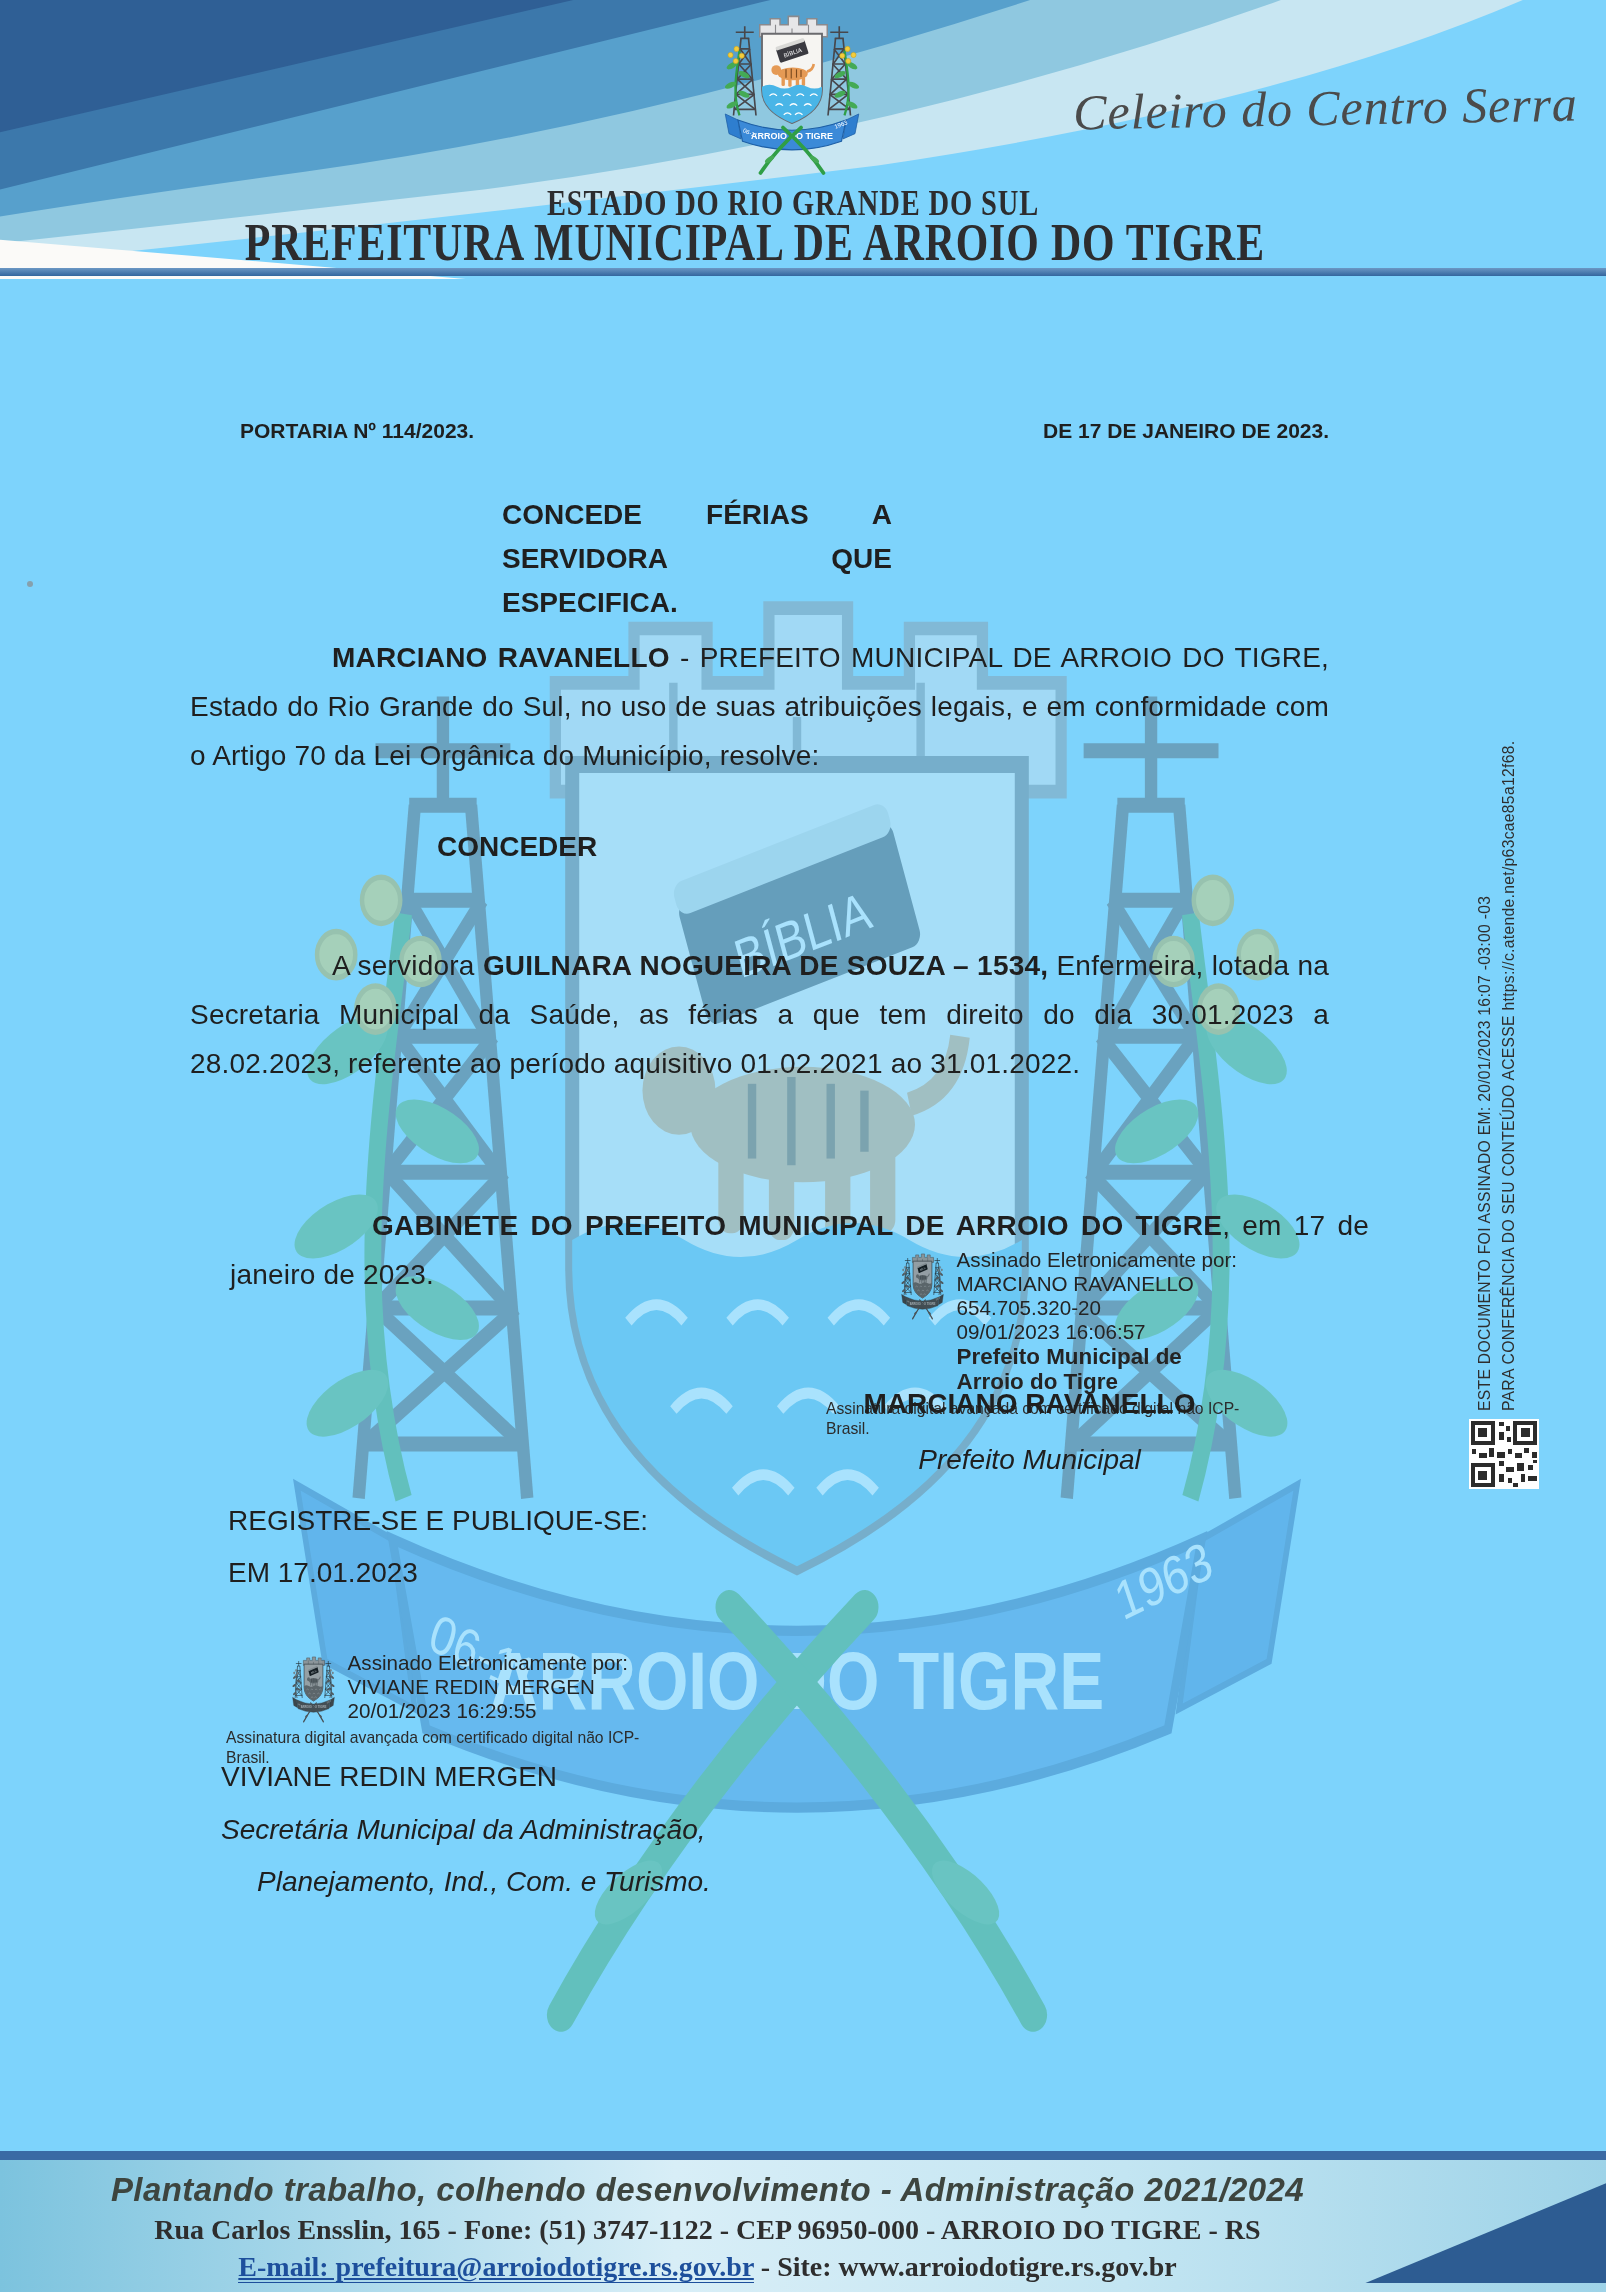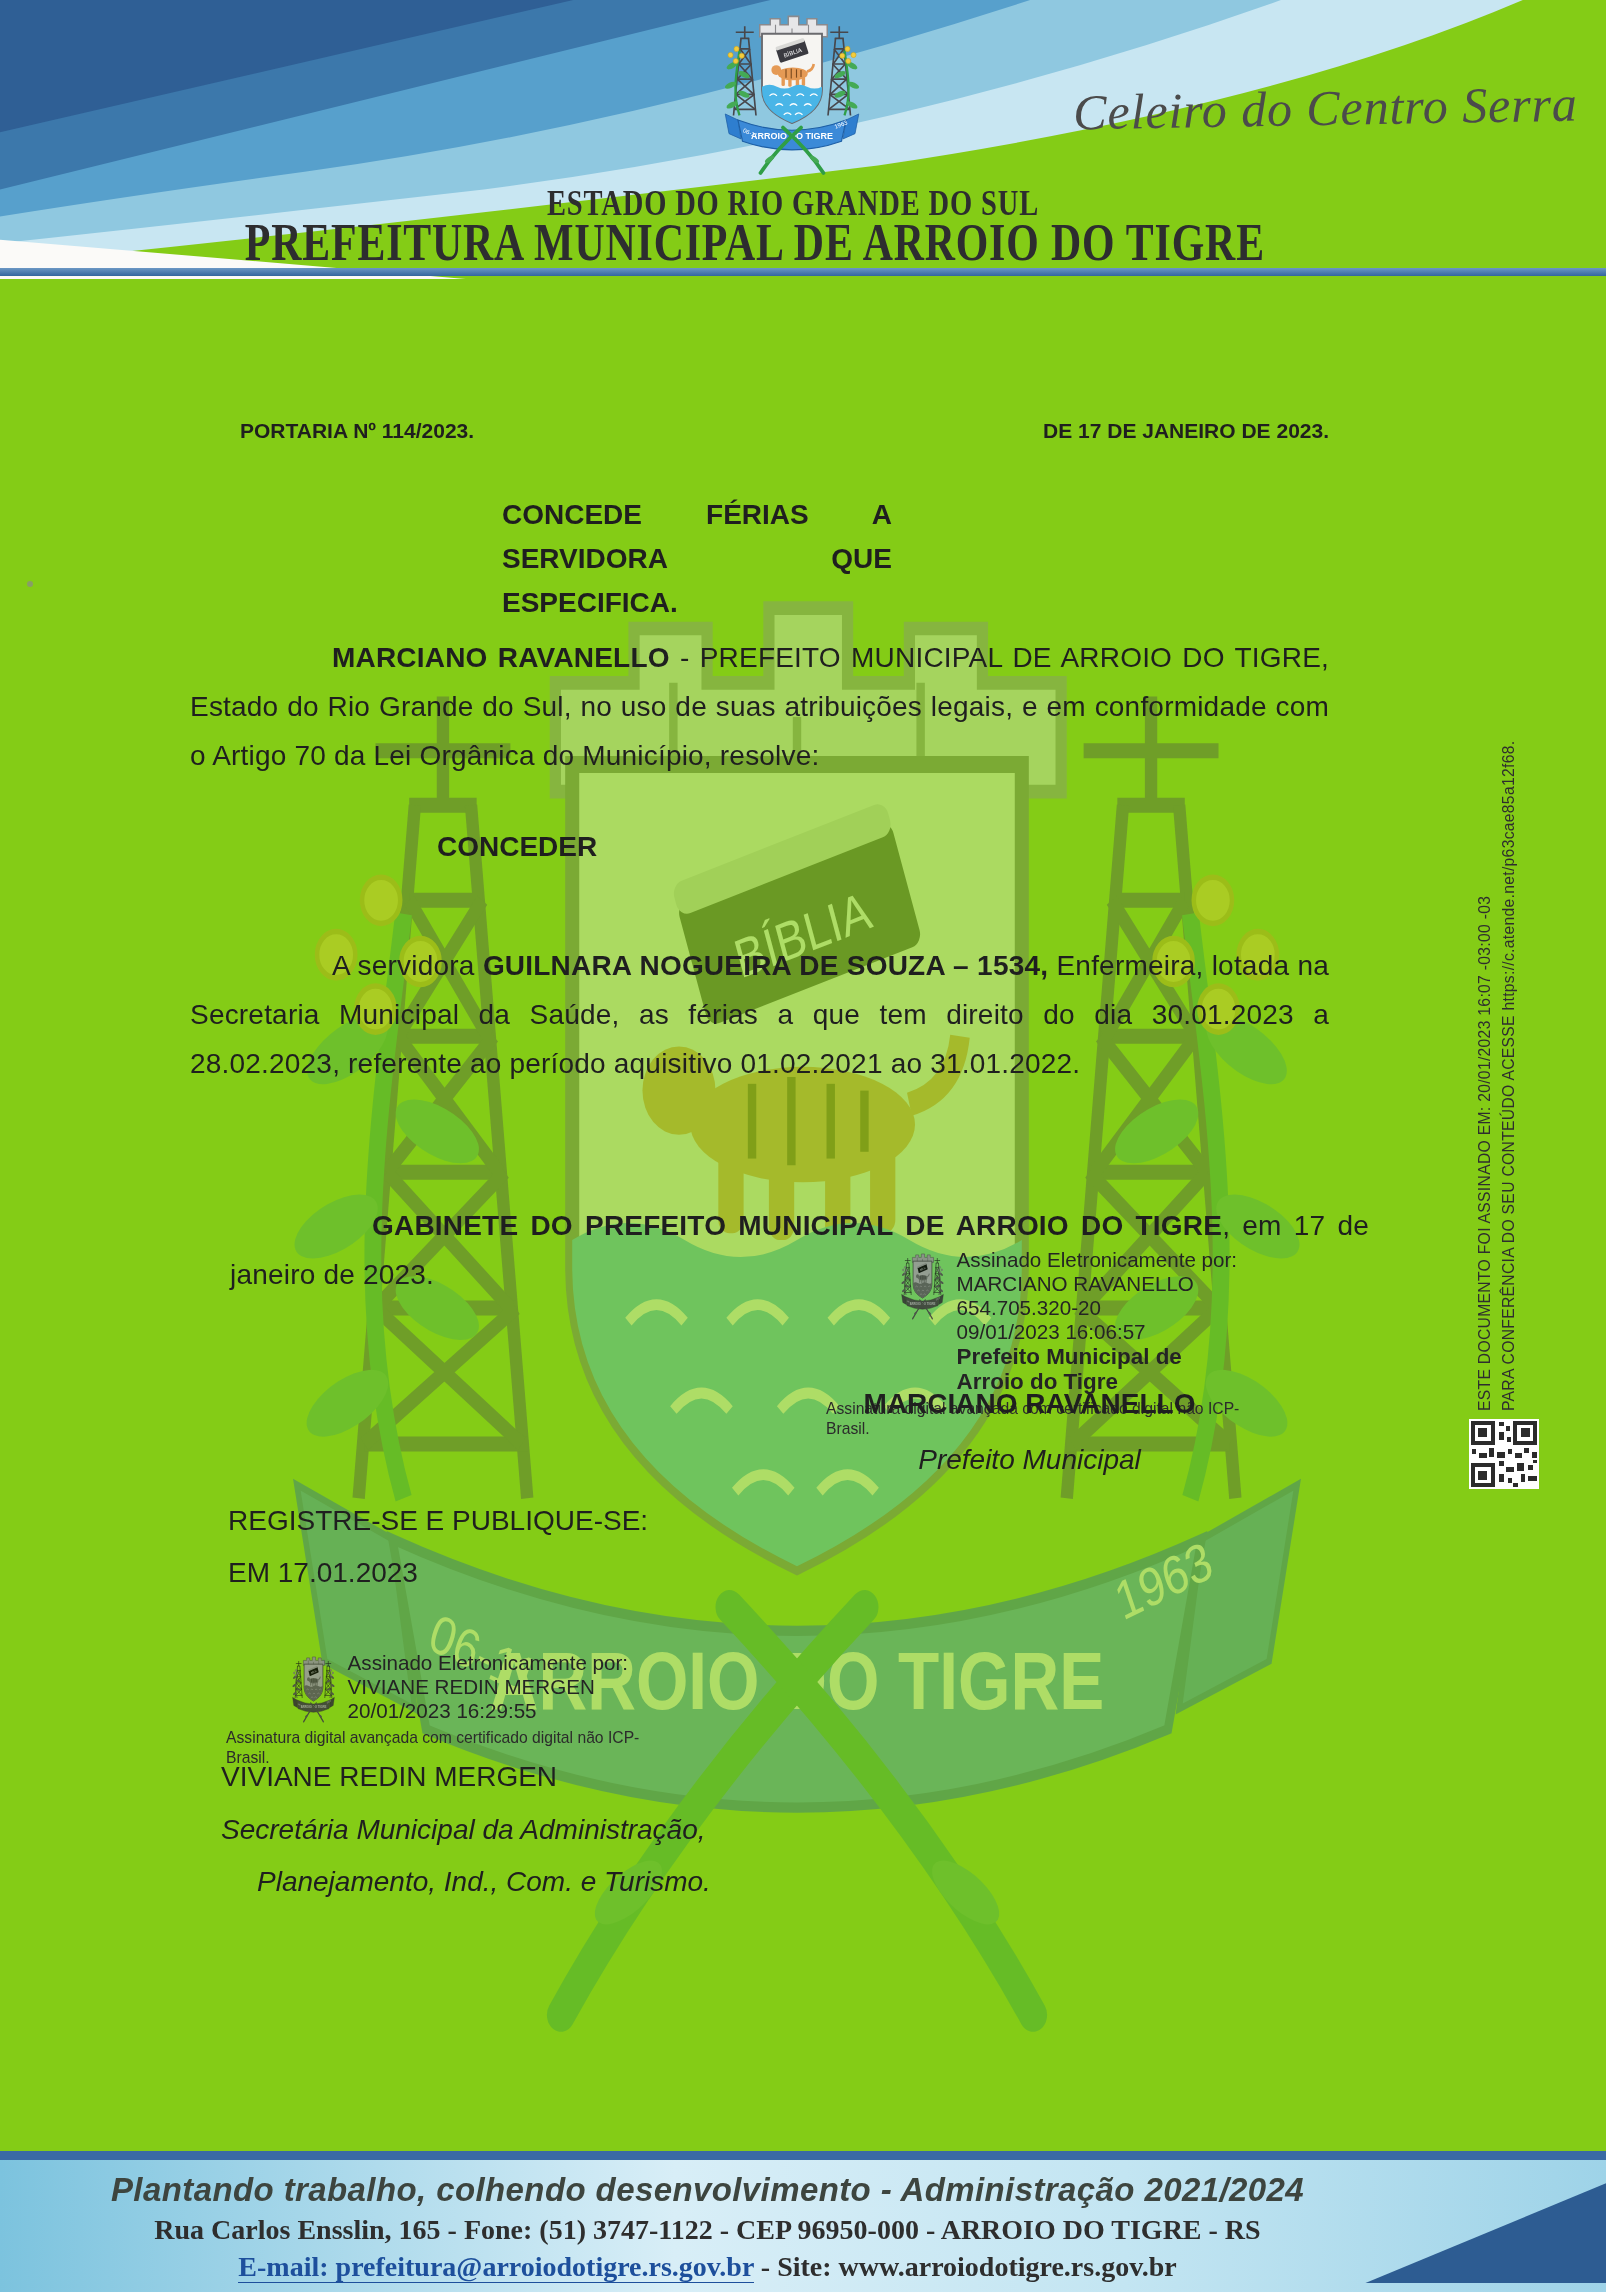--- a/index.html
+++ b/index.html
@@ -1,16 +1,16 @@
 <!DOCTYPE html>
 <html lang="pt-BR" style="font-size:14.3px"><head>
 <meta charset="utf-8">
 <style>
   html,body{margin:0;padding:0;background:#e8e8e8;}
-  .page{position:relative;width:1607px;height:2293px;background:#84cc16;overflow:hidden;
+  .page{position:relative;width:1607px;height:2293px;background:#7dd3fc;overflow:hidden;
         font-family:"Liberation Sans",sans-serif;color:#1f1f1f;margin:0 auto;}
 
   
   .band-svg{position:absolute;left:0;top:0;width:1607px;height:279px;}
   .tagline{position:absolute;left:1057px;top:79px;width:537px;text-align:center;
            font-family:"Liberation Serif",serif;font-style:italic;font-size:50px;color:#4b4b4b;
            letter-spacing:0.9px;transform:rotate(-1deg);}
   .state-line{position:absolute;left:76px;top:186px;width:1433px;text-align:center;}
   .state-line span{display:inline-block;font-family:"Liberation Serif",serif;font-weight:bold;
            font-size:30px;color:#2d2d2f;transform:scale(.95,1.2);letter-spacing:0.9px;}
@@ -56,21 +56,21 @@
   
   .footer{position:absolute;left:0;top:2151px;width:1607px;height:118px;}
   .footer-border{position:absolute;left:0;top:0;width:100%;height:9px;background:#3a6aa4;}
   .footer-band{position:absolute;left:0;top:9px;width:100%;height:133px;
         background:linear-gradient(90deg,#7cc3de 0%,#d8eef7 42%,#c3e5f2 70%,#9ed3e8 100%);}
   .footer-tri{position:absolute;right:0;top:32px;width:242px;height:100px;z-index:1;}
   .footer-text{position:absolute;left:0;top:9px;width:1415px;text-align:center;z-index:2;}
   .slogan{margin-top:10.7px;font-size:33px;font-weight:bold;font-style:italic;color:#3d453f;letter-spacing:0.4px;}
   .address{margin-top:5.4px;font-family:"Liberation Serif",serif;font-weight:bold;font-size:28px;color:#2e2e2e;}
   .contacts{margin-top:5.4px;font-family:"Liberation Serif",serif;font-weight:bold;font-size:28px;color:#2e2e2e;}
-  .email-link{color:#1d4f9c;border-bottom:1.8px solid #1d4f9c;}
+  .email-link{color:#1d4f9c;text-decoration:underline;border-bottom:1.8px solid #1d4f9c;}
   .scan-dot{position:absolute;left:27px;top:581px;width:6.3px;height:6.3px;border-radius:50%;background:#8a8a8a;opacity:.7;}
 </style>
 </head>
 <body>
 
 <svg width="0" height="0" style="position:absolute" aria-hidden="true">
   <defs>
     <g id="lattice" stroke="#47474c" stroke-width="2.2" fill="none">
       <path d="M37,32 v16 M25,40 h24 M31,48 h12"></path>
       <path d="M32,48 L22,150"></path>

